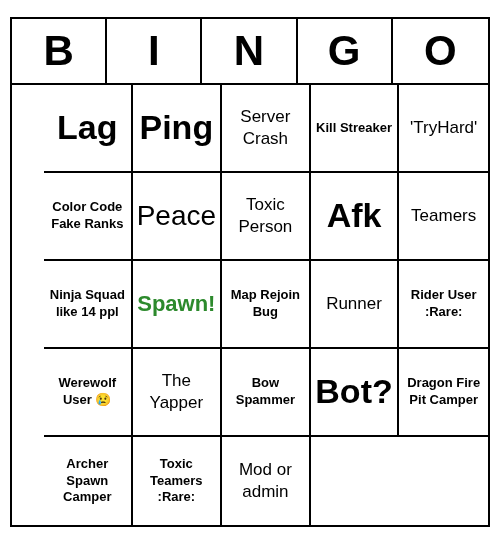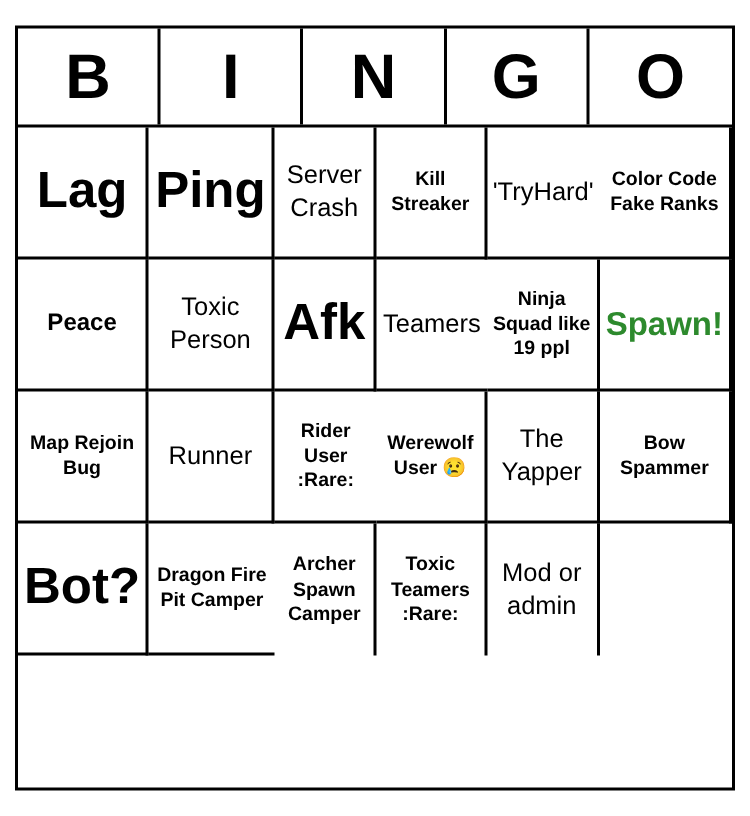--- a/index.html
+++ b/index.html
@@ -33,22 +33,23 @@
       border-right: 2px solid #000;
       font-family: Arial, sans-serif;
     }
 
     .bingo-header-cell:last-child {
       border-right: none;
     }
 
     .bingo-grid {
       display: grid;
-      grid-template-columns: repeat(6, 1fr);
+      grid-template-columns: repeat(5, 1fr);
       grid-template-rows: repeat(5, 1fr);
+      padding-left: 32px;
     }
 
     .bingo-cell {
       border-right: 2px solid #000;
       border-bottom: 2px solid #000;
       display: flex;
       align-items: center;
       justify-content: center;
       text-align: center;
       padding: 6px 4px;
@@ -67,22 +68,22 @@
       font-family: Arial, sans-serif;
     }
 
     .size-xl {
       font-size: 34px;
       font-weight: bold;
       line-height: 1.1;
     }
 
     .size-lg {
-      font-size: 16px;
-      font-weight: bold;
+      font-size: 28px;
+      font-weight: normal;
       line-height: 1.2;
     }
 
     .size-md {
       font-size: 17px;
       font-weight: normal;
       line-height: 1.3;
     }
 
     .size-sm {
@@ -133,21 +134,21 @@
       <div class="bingo-cell">
         <span class="cell-text size-md">Toxic Person</span>
       </div>
       <div class="bingo-cell">
         <span class="cell-text size-xl">Afk</span>
       </div>
       <div class="bingo-cell">
         <span class="cell-text size-md">Teamers</span>
       </div>
       <div class="bingo-cell">
-        <span class="cell-text size-sm">Ninja Squad like 19 ppl</span>
+        <span class="cell-text size-sm">Ninja Squad like 14 ppl</span>
       </div>
       <div class="bingo-cell">
         <span class="cell-text spawn-green">Spawn!</span>
       </div>
       <div class="bingo-cell">
         <span class="cell-text size-sm">Map Rejoin Bug</span>
       </div>
       <div class="bingo-cell">
         <span class="cell-text size-md">Runner</span>
       </div>

